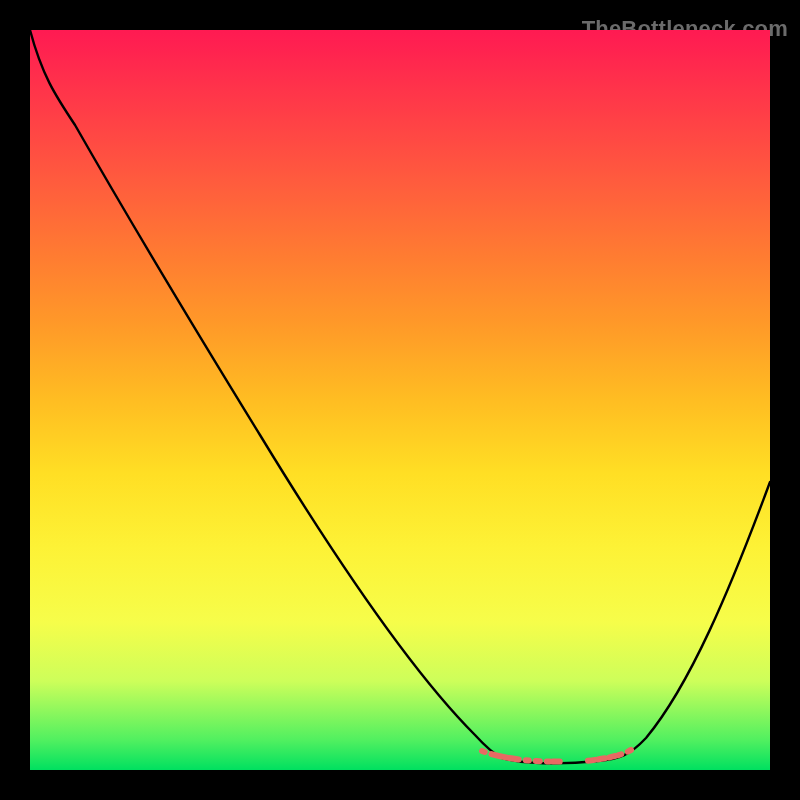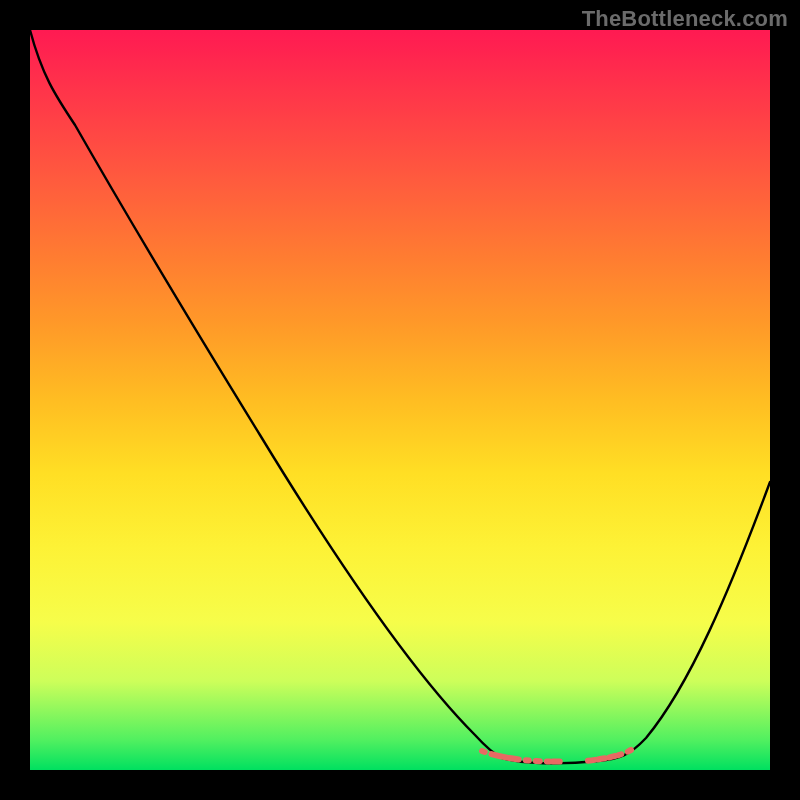--- a/index.html
+++ b/index.html
@@ -12,21 +12,21 @@
     font-family: Arial, Helvetica, sans-serif;
   }
   .frame {
     position: relative;
     width: 800px;
     height: 800px;
     background: #000;
   }
   .watermark {
     position: absolute;
-    top: 6px;
+    top: 16px;
     right: 12px;
     color: #6b6b6b;
     font-size: 22px;
     font-weight: 600;
     letter-spacing: 0.2px;
     user-select: none;
   }
   .plot-area {
     position: absolute;
     left: 30px;

